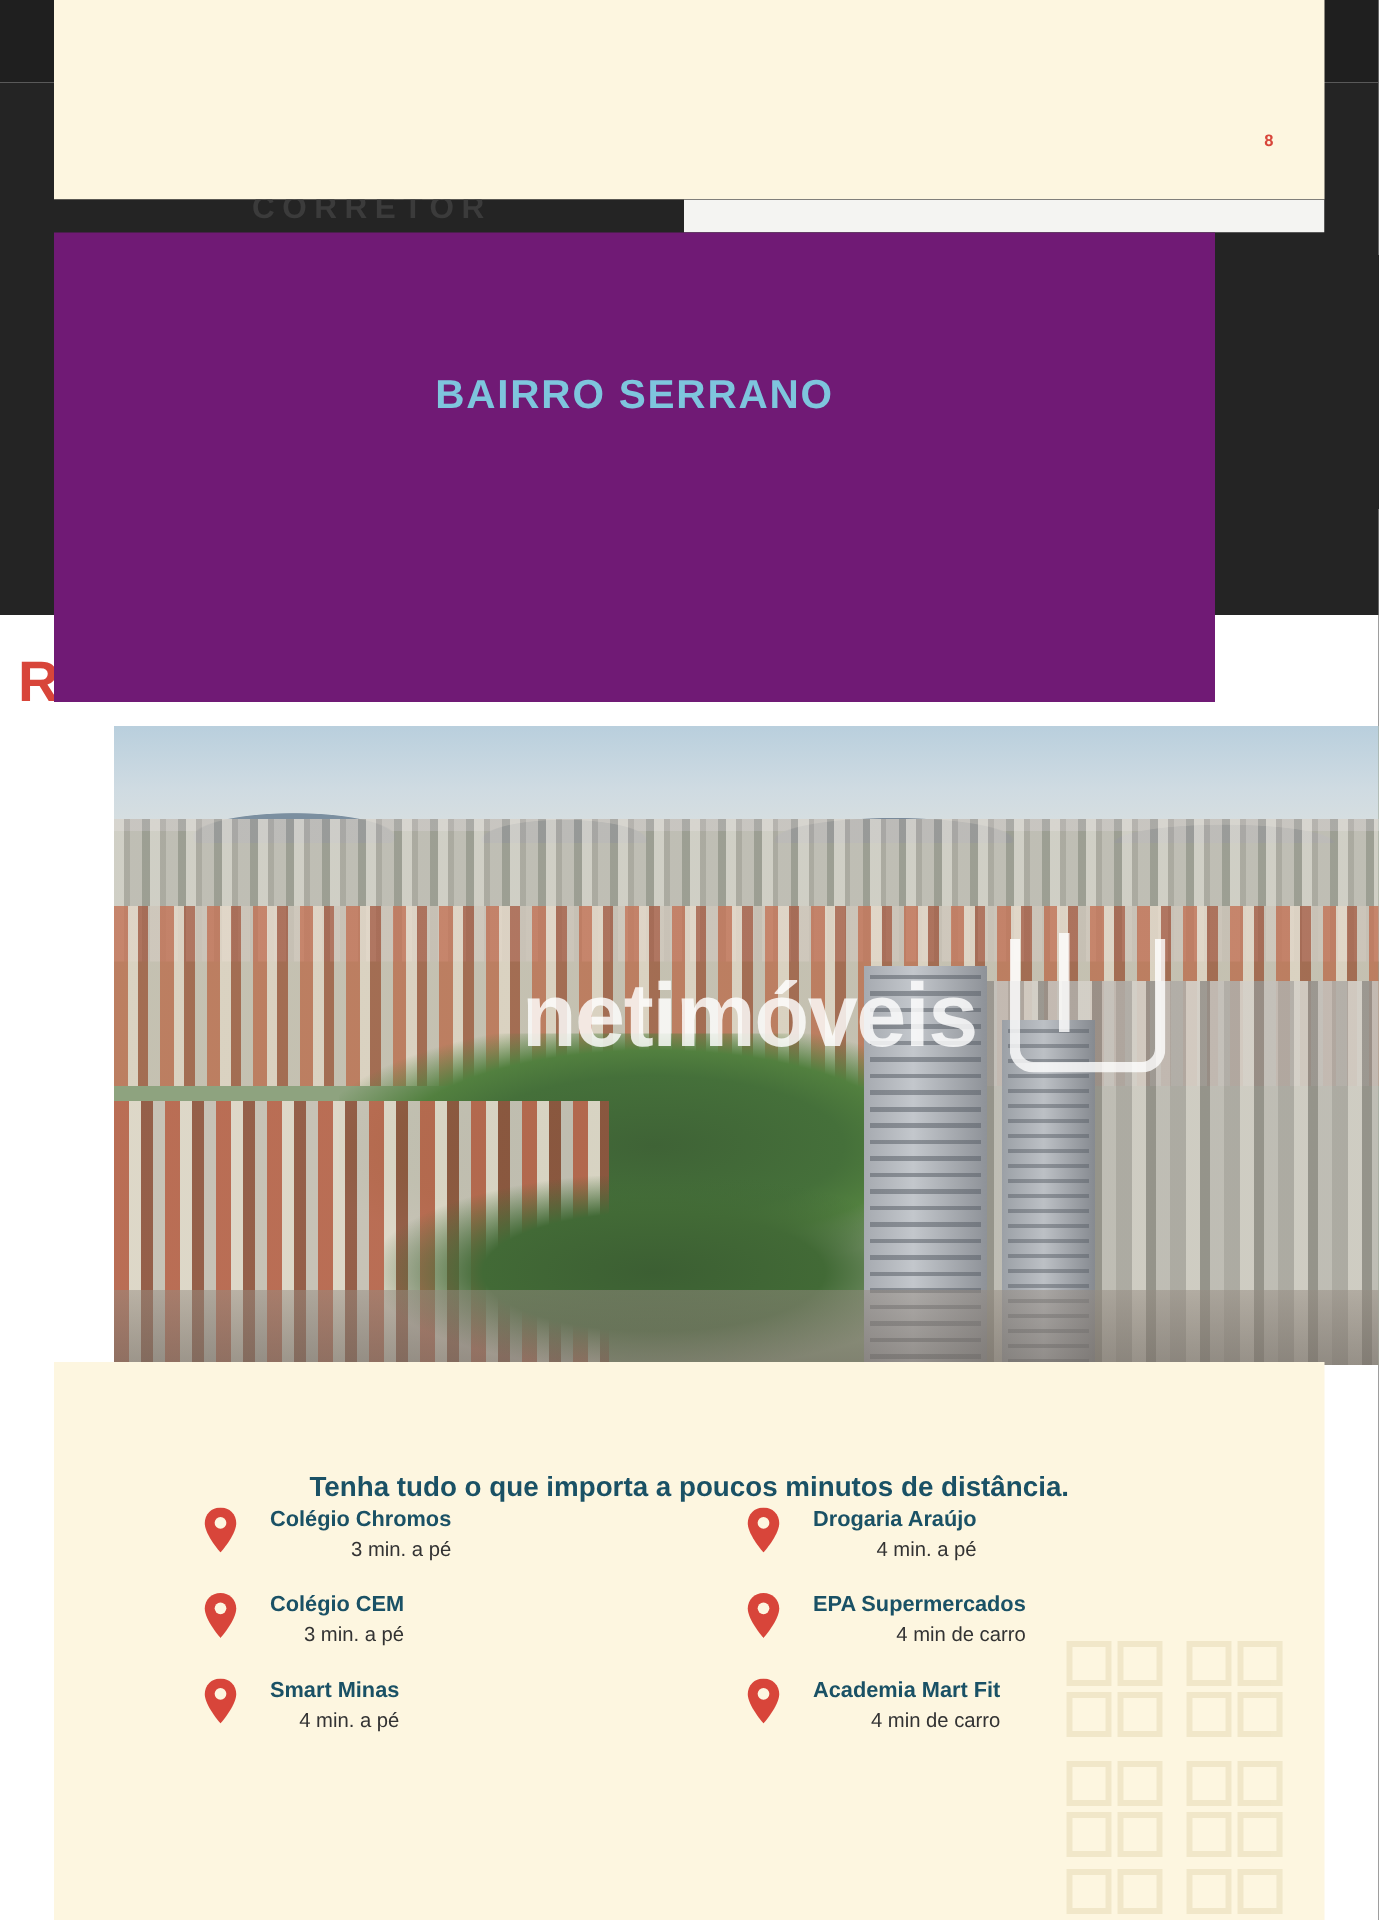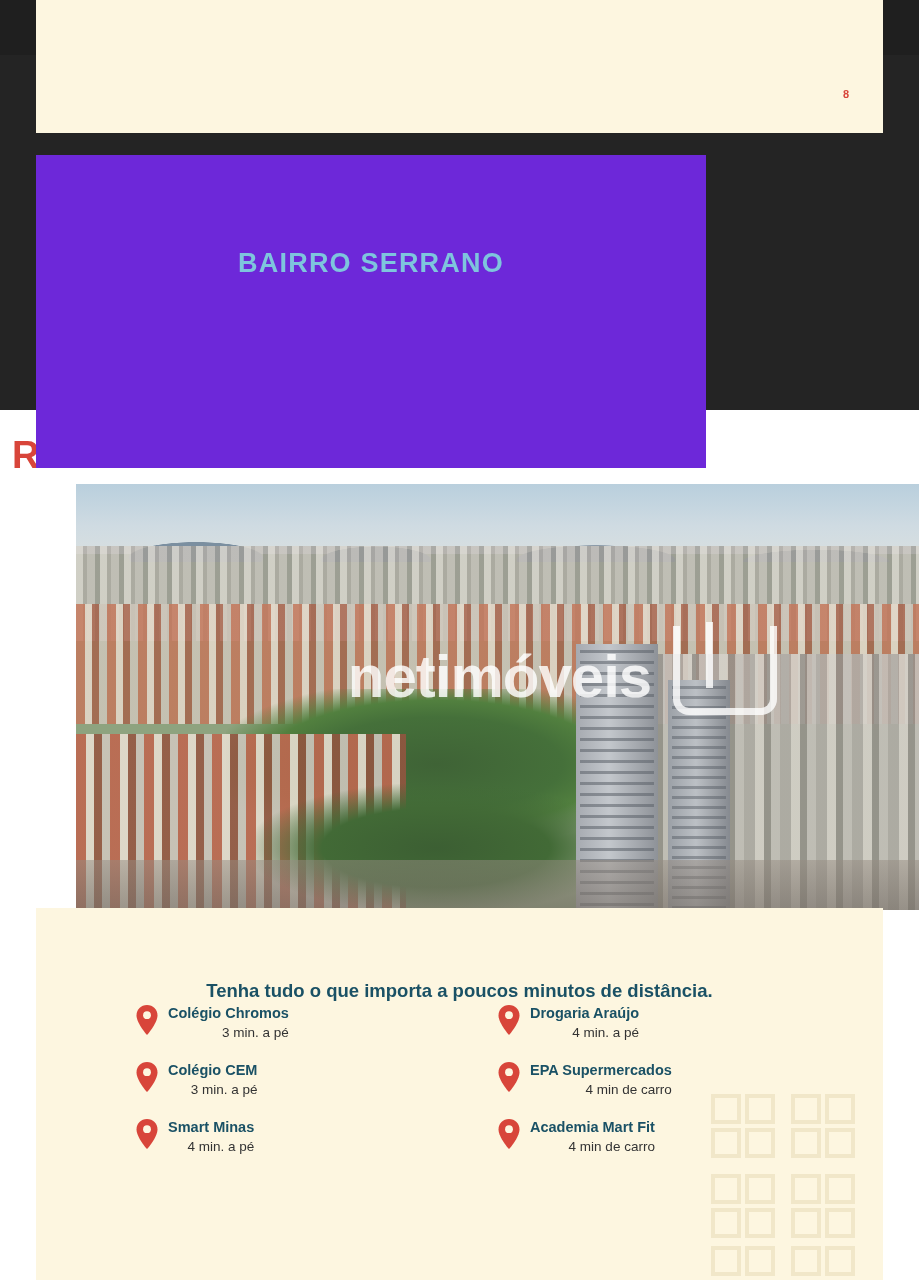--- a/index.html
+++ b/index.html
@@ -109,23 +109,23 @@
     width: 427px;
     height: 22px;
     background: #f4f4f2;
   }
 
   
   .teal-block {
     position: absolute;
     left: 0;
     top: 155px;
-    width: 670px;
+    width: 774px;
     height: 313px;
-    background: #6d28d9;
+    background: #701a75;
     color: #ffffff;
     text-align: center;
   }
   .teal-title {
     position: absolute;
     left: 0;
     right: 0;
     top: 75px;
     font-size: 27px;
     font-weight: bold;
@@ -290,21 +290,21 @@
     top: 95px;
     width: 700px;
     display: grid;
     grid-template-columns: 1fr 1fr;
     column-gap: 24px;
     row-gap: 13px;
   }
   .poi-item {
     display: flex;
     align-items: flex-start;
-    gap: 10px;
+    gap: 22px;
     min-height: 44px;
   }
   .pin {
     flex: 0 0 auto;
     width: 22px;
     height: 30px;
     margin-top: 2px;
   }
   .poi-text { padding-top: 1px; }
   .poi-name {
@@ -329,20 +329,24 @@
   <div class="bg-white-bottom"></div>
   <div class="bg-red-letter">R</div>
 </div>
 
 <div class="sheet">
 
   <div class="page-top">
     <div class="page-number">8</div>
   </div>
 
+  <div class="corretor-strip">
+    <div class="corretor-text">CORRETOR</div>
+    <div class="light-block"></div>
+  </div>
 
   <section class="teal-block">
     <h1 class="teal-title">BAIRRO SERRANO</h1>
   </section>
 
   <figure class="photo">
     <div class="sky"></div>
     <div class="hills"></div>
     <div class="cityfar"></div>
     <div class="citymid"></div>

